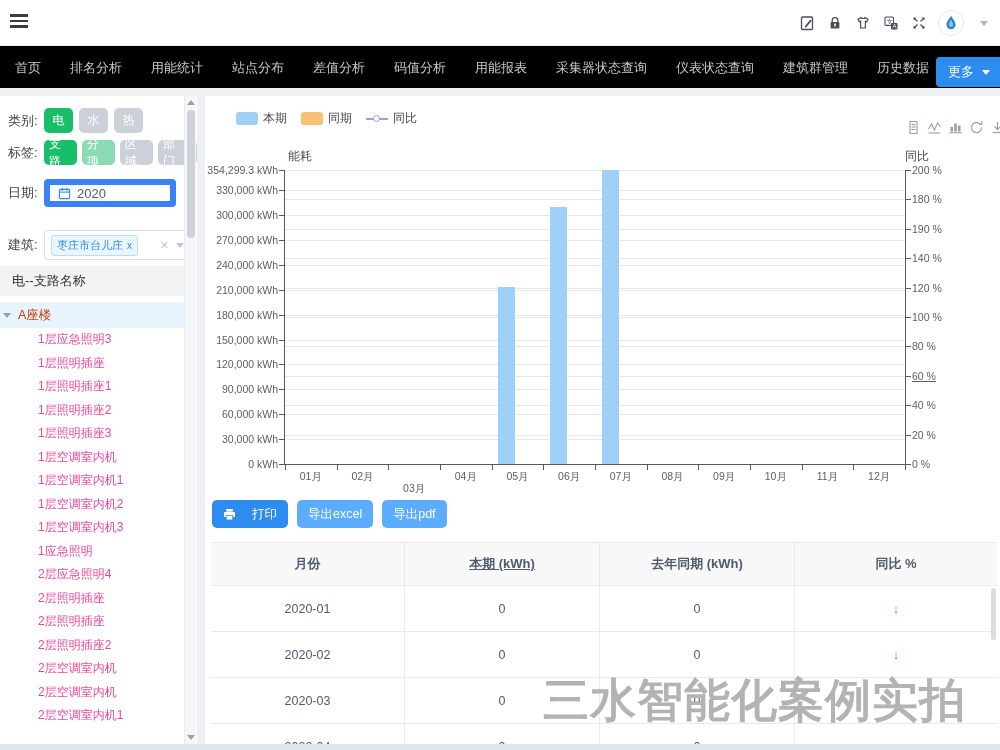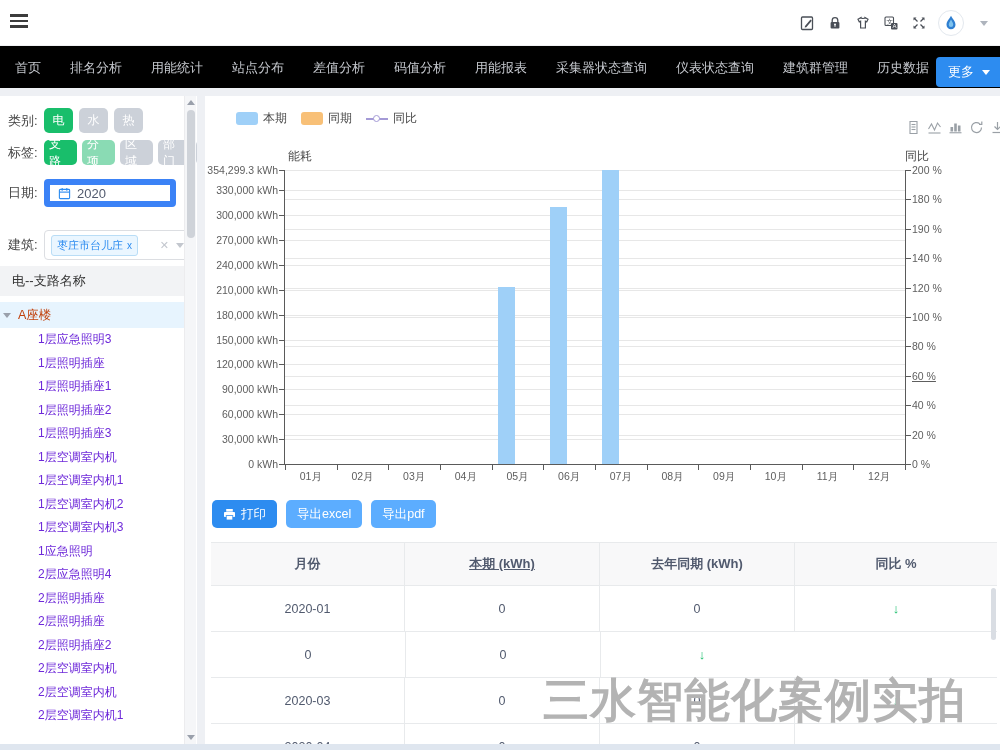--- a/index.html
+++ b/index.html
@@ -37,21 +37,21 @@
   .date-text { font-size:13px; color:#515a6e; }
   .select-box { width:148px; height:30px; border:1px solid #dcdee2; border-radius:4px; display:flex; align-items:center; padding:0 6px; background:#fff; position:relative; cursor:pointer; }
   .b-tag { background:#eaf6ff; border:1px solid #b9ddf6; color:#2d8cf0; font-size:11px; border-radius:3px; height:21px; display:flex; align-items:center; padding:0 5px; gap:4px; max-width:100px; }
   .b-tag .tag-x { color:#2d8cf0; font-size:10px; cursor:pointer; }
   .sel-clear { position:absolute; right:22px; color:#c3c7ce; font-size:11px; }
   .sel-arrow { position:absolute; right:7px; width:0; height:0; border-left:4px solid transparent; border-right:4px solid transparent; border-top:5px solid #c3c7ce; }
   .tree-header { position:absolute; left:0; top:170px; width:185px; height:30px; background:#f2f3f5; font-size:13px; color:#333; display:flex; align-items:center; padding-left:12px; }
   .tree { position:absolute; left:0; top:206px; width:185px; }
   .tree-root { height:26px; background:#e7f4fe; display:flex; align-items:center; padding-left:3px; gap:7px; font-size:12.5px; color:#c2410c; cursor:pointer; }
   .caret { width:0; height:0; border-left:4px solid transparent; border-right:4px solid transparent; border-top:5px solid #9aa0ab; }
-  .tree-item { height:23.5px; line-height:23.5px; padding-left:38px; font-size:12px; color:#6d28d9; white-space:nowrap; cursor:pointer; }
+  .tree-item { height:23.5px; line-height:23.5px; padding-left:38px; font-size:12px; color:#ec4899; white-space:nowrap; cursor:pointer; }
   .side-scroll { position:absolute; right:1px; top:0; width:12px; height:648px; background:#f5f6f8; border-left:1px solid #ececee; }
   .side-scroll .thumb { position:absolute; left:2px; top:14px; width:8px; height:128px; background:#cfd3d9; border-radius:4px; }
   .arr-up, .arr-dn { position:absolute; left:2px; width:0; height:0; border-left:4px solid transparent; border-right:4px solid transparent; }
   .arr-up { top:4px; border-bottom:5px solid #9aa0ab; }
   .arr-dn { bottom:4px; border-top:5px solid #9aa0ab; }
 
   
   .main { position:absolute; left:205px; top:96px; width:795px; height:648px; background:#fff; overflow:hidden; }
 
   .legend { position:absolute; left:31px; top:14px; display:flex; align-items:center; gap:14px; }
@@ -73,21 +73,21 @@
   .axis-yr { position:absolute; right:-1px; top:0; width:1px; height:294px; background:#5a5a5a; }
   .ytick-l { position:absolute; left:-6px; width:6px; height:1px; background:#5a5a5a; }
   .ytick-r { position:absolute; right:-6px; width:6px; height:1px; background:#5a5a5a; }
   .xtick { position:absolute; bottom:-6px; width:1px; height:6px; background:#5a5a5a; }
   .ylabel-l { position:absolute; right:627px; width:90px; text-align:right; font-size:10.5px; color:#5e5e5e; transform:translateY(-6px); white-space:nowrap; }
   .ylabel-r { position:absolute; left:627px; width:50px; text-align:left; font-size:10.5px; color:#5e5e5e; transform:translateY(-6px); white-space:nowrap; }
   .xlabel { position:absolute; top:300px; width:51.7px; text-align:center; font-size:10.5px; color:#5e5e5e; }
   .bar { position:absolute; bottom:0; }
 
   .btn-row { position:absolute; left:7px; top:404px; display:flex; gap:9px; }
-  .act-btn { height:28px; border:none; border-radius:5px; color:#fff; font-size:12.5px; padding:0 11px; display:flex; align-items:center; gap:5px; cursor:pointer; font-family:inherit; }
+  .act-btn { height:28px; border:none; border-radius:5px; color:#fff; font-size:12.5px; padding:0 11px; display:flex; align-items:center; gap:16px; cursor:pointer; font-family:inherit; }
   .act-btn.primary { background:#2d8cf0; }
   .act-btn.light { background:#5cadff; }
   .act-btn svg { width:13px; height:13px; }
 
   .table-wrap { position:absolute; left:6px; top:446px; width:786px; border-top:1px solid #e8eaec; }
   .t-row { display:flex; border-bottom:1px solid #e8eaec; background:#fff; }
   .t-row.head { background:#f8f8f9; }
   .t-cell { height:45px; display:flex; align-items:center; justify-content:center; font-size:12.5px; color:#515a6e; border-right:1px solid #e8eaec; }
   .t-cell:last-child { border-right:none; }
   .t-row.head .t-cell { height:42px; font-weight:bold; font-size:13px; }
@@ -385,21 +385,21 @@
       <div class="gridline" style="top: 264.6px;"></div>
       <div class="ytick-r" style="top: 264.6px;"></div>
       <div class="ylabel-r" style="top: 264.6px;">20 %</div>
       <div class="ytick-r" style="top: 294px;"></div>
       <div class="ylabel-r" style="top: 294px;">0 %</div>
       <div class="xtick" style="left: 0px;"></div>
       <div class="xlabel" style="left: 0px;">01月</div>
       <div class="xtick" style="left: 51.6667px;"></div>
       <div class="xlabel" style="left: 51.6667px;">02月</div>
       <div class="xtick" style="left: 103.333px;"></div>
-      <div class="xlabel" style="left: 103.333px;">03月</div>
+      <div class="xlabel" style="left: 103.333px; margin-top: 12px;">03月</div>
       <div class="xtick" style="left: 155px;"></div>
       <div class="xlabel" style="left: 155px;">04月</div>
       <div class="xtick" style="left: 206.667px;"></div>
       <div class="xlabel" style="left: 206.667px;">05月</div>
       <div class="bar" style="left: 213.383px; width: 17.05px; height: 176.998px; background: rgb(159, 208, 248);"></div>
       <div class="xtick" style="left: 258.333px;"></div>
       <div class="xlabel" style="left: 258.333px;">06月</div>
       <div class="bar" style="left: 265.05px; width: 17.05px; height: 257.489px; background: rgb(159, 208, 248);"></div>
       <div class="xtick" style="left: 310px;"></div>
       <div class="xlabel" style="left: 310px;">07月</div>
@@ -441,20 +441,21 @@
         <div class="t-cell" style="width: 195px;">去年同期 (kWh)</div>
         <div class="t-cell" style="width: 202px;">同比 %</div>
       </div>
       <div class="t-row">
         <div class="t-cell" style="width: 194px;">2020-01</div>
         <div class="t-cell" style="width: 195px;">0</div>
         <div class="t-cell" style="width: 195px;">0</div>
         <div class="t-cell arrow" style="width: 202px;">↓</div>
       </div>
       <div class="t-row">
+        <div class="t-cell" style="width: 194px;">2020-02</div>
         <div class="t-cell" style="width: 195px;">0</div>
         <div class="t-cell" style="width: 195px;">0</div>
         <div class="t-cell arrow" style="width: 202px;">↓</div>
       </div>
       <div class="t-row">
         <div class="t-cell" style="width: 194px;">2020-03</div>
         <div class="t-cell" style="width: 195px;">0</div>
         <div class="t-cell" style="width: 195px;">0</div>
         <div class="t-cell arrow" style="width: 202px;">↓</div>
       </div>

